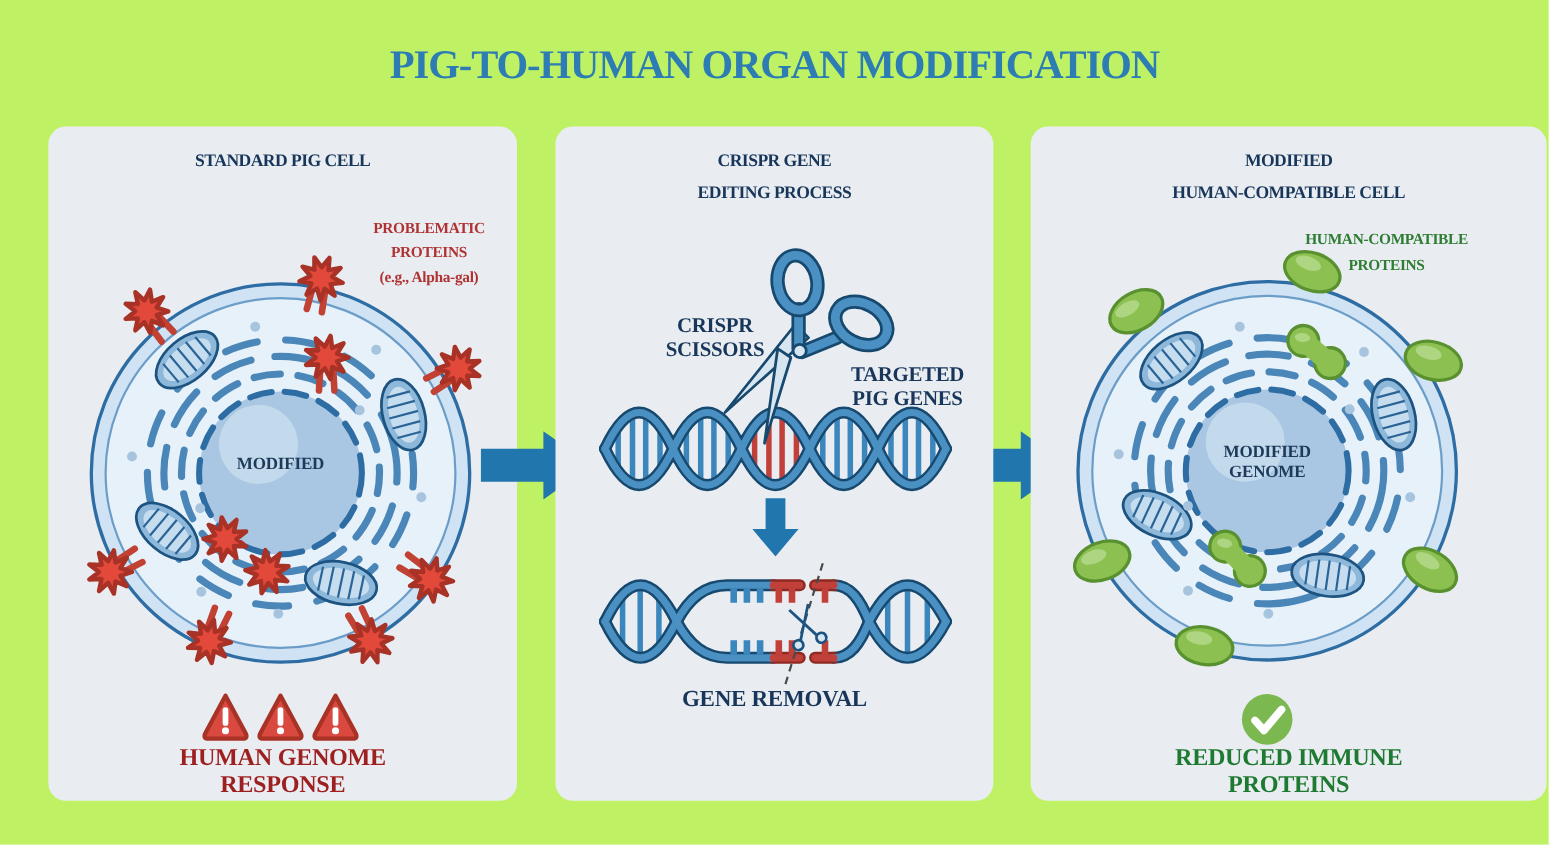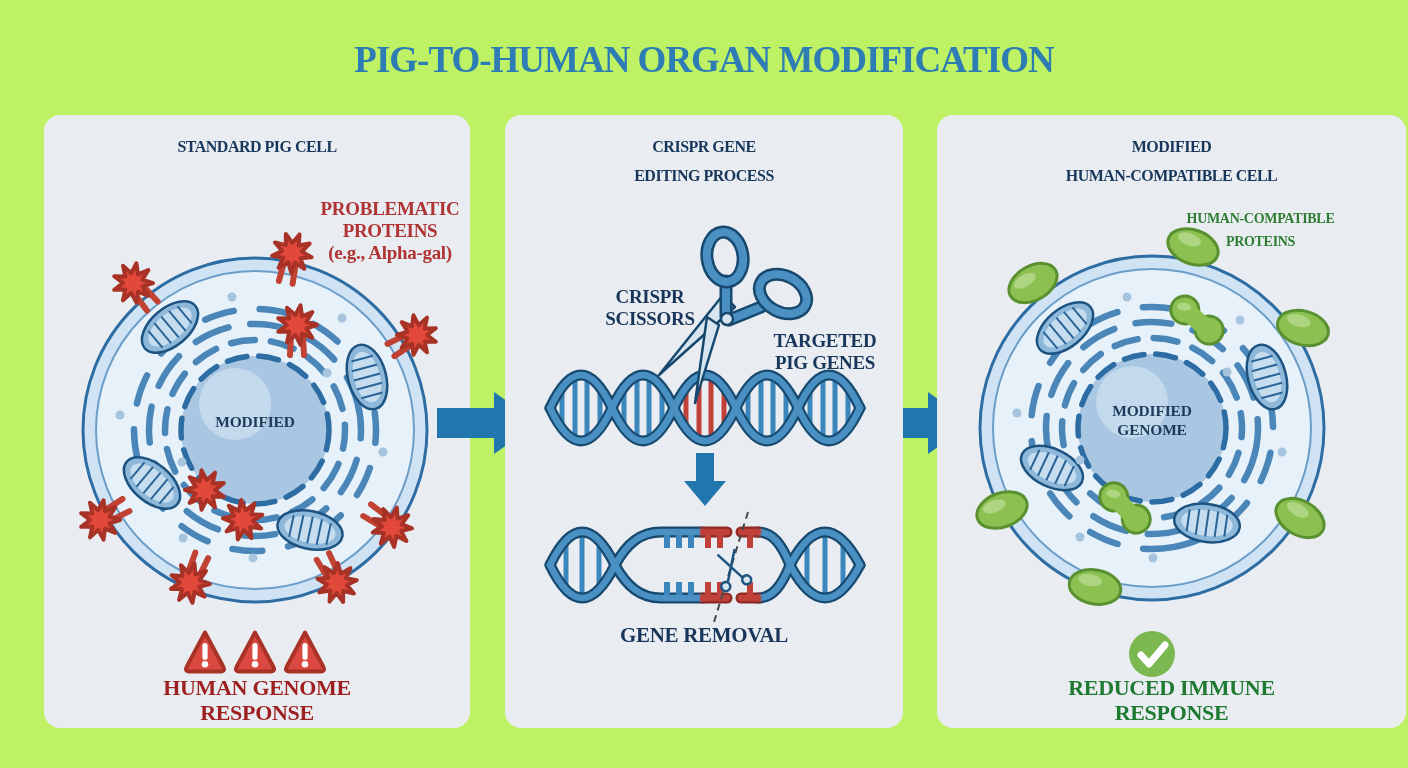--- a/index.html
+++ b/index.html
@@ -7,21 +7,21 @@
           font-family:Liberation Serif, serif;}
   .title{position:absolute;top:38px;left:0;width:100%;text-align:center;font-size:37px;
          font-weight:bold;color:var(--title-blue);letter-spacing:-1px;}
   .panel{position:absolute;top:115px;height:613px;background:var(--panel-bg);border-radius:16px;}
   #panel-left{left:44px;width:426px}
   #panel-mid{left:505px;width:398px}
   #panel-right{left:937px;width:469px}
   .panel > svg{position:absolute;left:0;top:0}
   .txt{position:absolute;text-align:center;font-weight:bold;white-space:pre-line;}
   .hdr{top:17px;left:0;width:100%;font-size:16px;line-height:29px;color:var(--header-navy);letter-spacing:-0.5px}
-  .lbl-red{top:83px;left:256px;width:180px;font-size:19px;line-height:22px;color:var(--red-text);letter-spacing:-0.3px}
+  .lbl-red{top:83px;left:256px;width:180px;font-size:14px;line-height:22px;color:var(--red-text);letter-spacing:-0.3px}
   .lbl-green{top:92px;left:210px;width:227px;font-size:14px;line-height:23px;color:var(--green-text);letter-spacing:-0.3px}
   .lbl-navy{font-size:19px;line-height:22px;color:var(--header-navy);letter-spacing:-0.3px}
   #lbl-crispr{top:171px;left:75px;width:140px}
   #lbl-target{top:215px;left:250px;width:140px}
   .nuc-lbl{font-size:15.5px;font-weight:600;color:#1e3a5a;letter-spacing:-0.2px}
   #nuc-left{top:298px;left:111px;width:200px}
   #nuc-right{top:287px;left:115px;width:200px;line-height:18.5px}
   .cap{top:560px;left:0;width:100%;font-size:22px;line-height:25px;letter-spacing:-0.3px}
   .cap-red{color:var(--red-caption)}
   .cap-green{color:var(--green-caption)}
@@ -322,16 +322,16 @@
       </g>
     </svg>
 
     <div class="txt hdr">MODIFIED
 HUMAN-COMPATIBLE CELL</div>
     <div class="txt lbl-green">HUMAN-COMPATIBLE
 PROTEINS</div>
     <div class="txt nuc-lbl" id="nuc-right">MODIFIED
 GENOME</div>
     <div class="txt cap cap-green">REDUCED IMMUNE
-RESPONSE</div>
+PROTEINS</div>
   </div>
 
 </div>
 
 </body></html>

